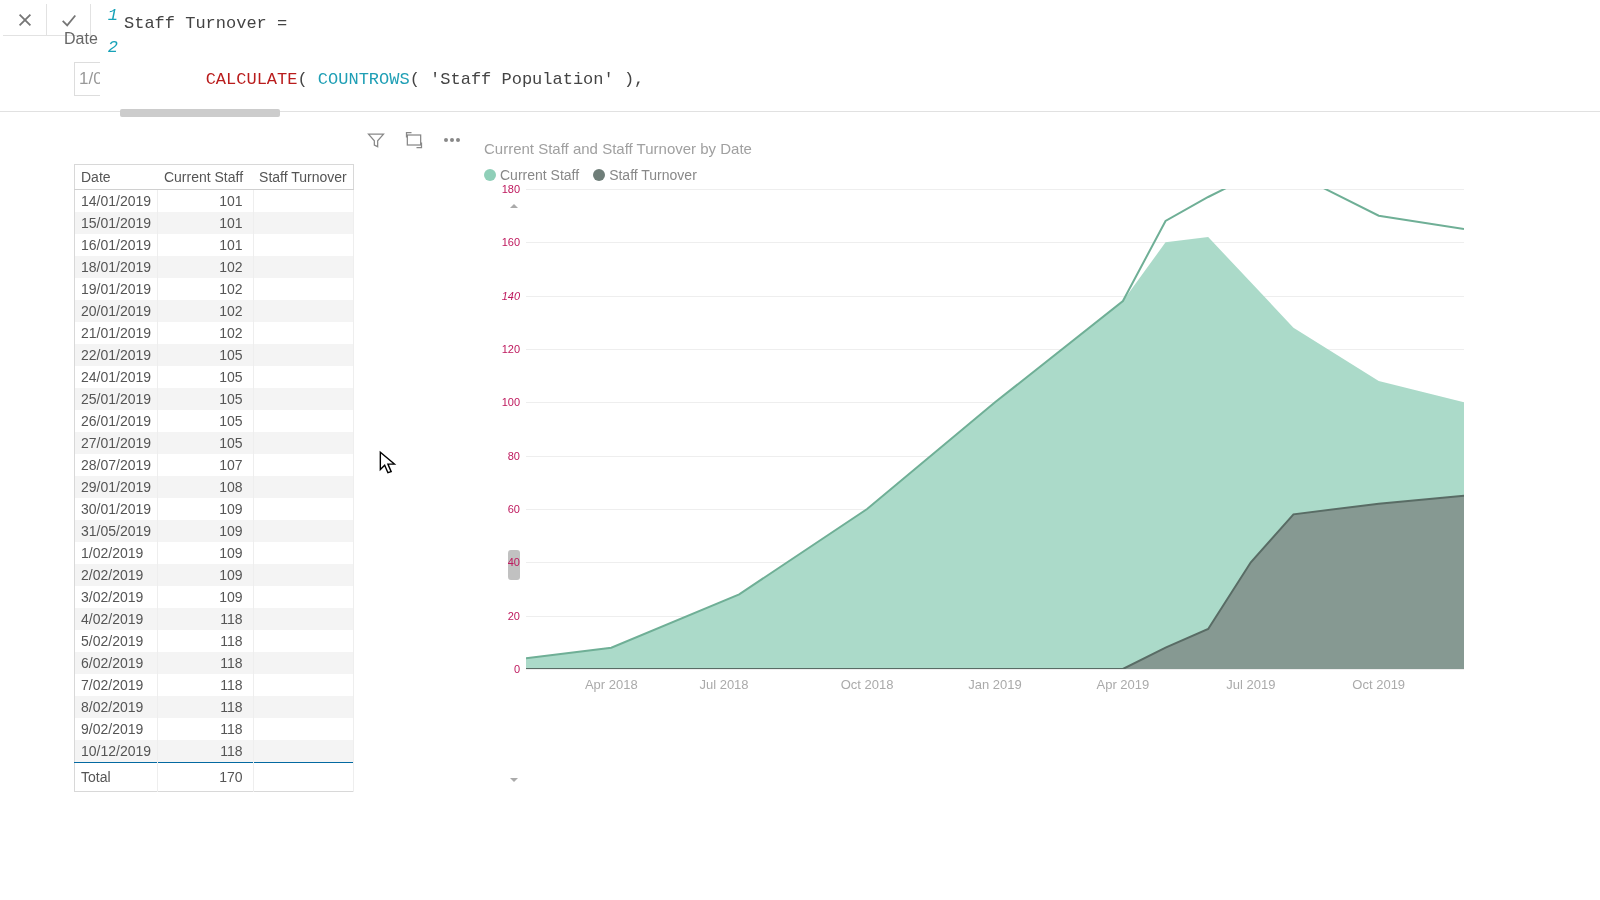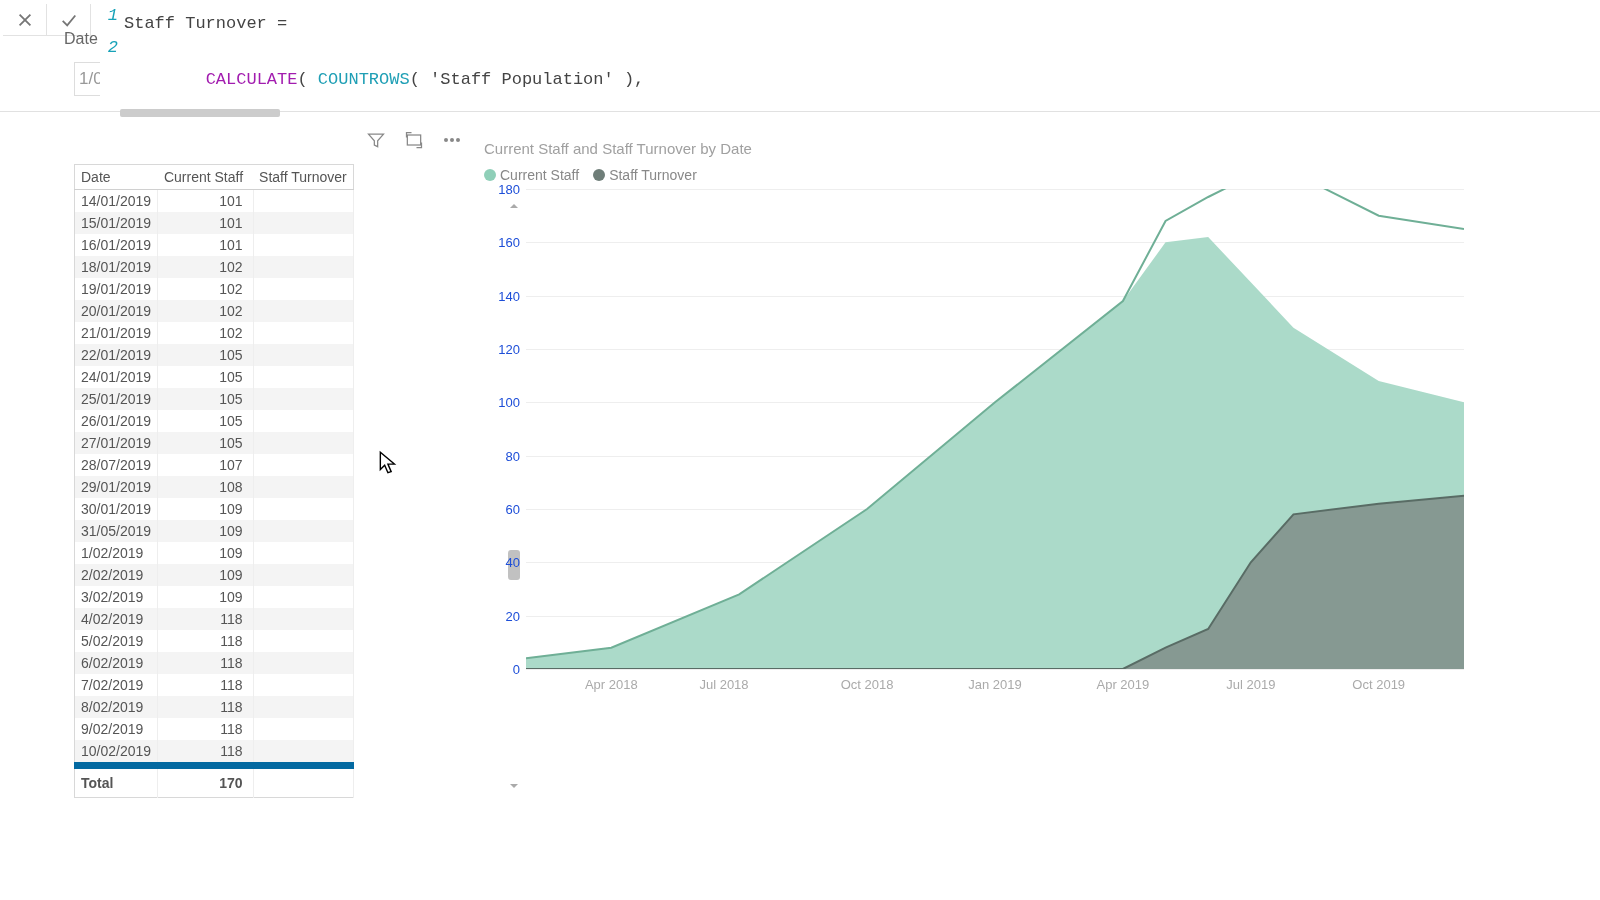--- a/index.html
+++ b/index.html
@@ -11,58 +11,58 @@
   .commit-btn { width: 44px; height: 32px; display:flex; align-items:center; justify-content:center; border:1px solid #e2e2e2; border-top:none; border-left:none; background:#fff; cursor:pointer; }
   .commit-btn svg { width:18px; height:18px; stroke:#767676; stroke-width:2; fill:none; }
 
   .slicer-label { position:absolute; left:64px; top:30px; font-size:16px; color:#666; }
   .slicer-value { position:absolute; left:74px; top:62px; font-size:17px; color:#999; border:1px solid #ddd; background:#fff; padding:6px 10px 6px 4px; }
 
   .formula-editor { position:absolute; left:100px; top:4px; right:4px; height:96px; font-family: Consolas, "Courier New", monospace; font-size:17px; line-height:24px; color:#444; background:#fff; overflow:hidden; }
   .code-line { display:flex; }
   .gutter { width:24px; text-align:right; padding-right:6px; color:#17a2b8; font-style:italic; user-select:none; }
   .code { white-space:pre;margin-top:8px; }
-  .kw-calc { color:#a21caf; }
+  .kw-calc { color:#b91c1c; }
   .kw-count { color:#1f9fb5; }
   .hscroll { position:absolute; left:120px; top:109px; width:160px; height:8px; background:#ccc; border-radius:2px; }
 
   
   .report-body { display:flex; padding:22px 20px 10px 74px; gap:40px; align-items:flex-start; }
 
   
   .table-visual { position:relative; width:370px; }
   .action-icons { position:absolute; right:-20px; top:-6px; display:flex; gap:14px; }
   .action-icons .ico { width:24px; height:24px; display:flex; align-items:center; justify-content:center; color:#888; cursor:pointer; }
   .action-icons svg { width:20px; height:20px; stroke:#888; stroke-width:1.5; fill:none; }
   .action-icons .dots span { width:4px; height:4px; background:#888; border-radius:50%; margin:0 1px; }
 
   .data-table { width:280px; border-collapse:collapse; margin-top:30px; font-size:14px; border:1px solid #d8d8d8; }
   .data-table th { text-align:left; padding:4px 6px; border-bottom:1px solid #d0d0d0; font-weight:400; color:#555; font-size:14px; }
   .data-table th:nth-child(2), .data-table td:nth-child(2) { text-align:right; padding-right:10px; }
   .data-table td { padding:3px 6px; color:#555; border-right:1px solid #eee; }
   .data-table tbody tr:nth-child(even) { background:#f4f4f4; }
   .data-table tbody tr.sel { background:#c6c6c6 !important; }
-  .data-table tfoot td { border-top:7px solid #0369a1; font-weight:700; padding:6px; }
+  .data-table tfoot td { border-top:1px solid #0369a1; font-weight:400; padding:6px; }
   .table-scroll { position:relative; }
   .vscroll-track { position:absolute; right:-78px; top:34px; width:16px; bottom:4px; }
   .vscroll-arrow { width:16px; height:16px; display:flex; align-items:center; justify-content:center; }
   .vscroll-arrow svg{ width:10px; height:10px; fill:#aaa; }
   .vscroll-thumb { position:absolute; width:12px; height:30px; background:#c1c1c1; left:2px; top:352px; border-radius:3px; }
 
   
   .chart-visual { flex:1; }
   .chart-title { color:#a0a0a0; font-size:15px; margin:6px 0 10px 0; }
   .legend { display:flex; gap:14px; font-size:14px; color:#888; margin-bottom:6px; }
   .legend-item { display:flex; align-items:center; gap:4px; }
   .swatch { width:12px; height:12px; border-radius:50%; }
   .sw-cs { background:#8fcfb8; }
   .sw-st { background:#6f7e79; }
   .plot { position:relative; width:980px; height:520px; margin-top:6px; }
   .y-axis { position:absolute; left:0; top:0; bottom:40px; width:40px; }
-  .y-tick { position:absolute; right:4px; font-size:13px; color:#1d4ed8; transform:translateY(-50%);text-align:right; }
+  .y-tick { position:absolute; right:4px; font-size:11px; color:#be185d; transform:translateY(-50%);text-align:right; }
   .grid-line { position:absolute; height:1px; background:#eee; left:42px; right:0; }
   .plot-area { position:absolute; left:42px; right:0; top:0; bottom:40px; }
   .x-axis { position:absolute; left:42px; right:0; bottom:0; height:40px; }
   .x-tick { position:absolute; top:8px; font-size:13px; color:#aaa; transform:translateX(-50%); white-space:nowrap; }
 
   
   .fake-cursor { position:absolute; left:304px; top:316px; z-index:50; pointer-events:none; }
   .fake-cursor svg { width:22px; height:26px; }
 </style>
 </head>
@@ -252,21 +252,21 @@
               <td>8/02/2019</td>
               <td>118</td>
               <td></td>
             </tr>
             <tr>
               <td>9/02/2019</td>
               <td>118</td>
               <td></td>
             </tr>
             <tr>
-              <td>10/02/2019</td>
+              <td>10/12/2019</td>
               <td>118</td>
               <td></td>
             </tr>
           </tbody>
         <tfoot>
           <tr>
             <td>Total</td>
             <td>170</td>
             <td></td>
           </tr>
@@ -319,21 +319,21 @@
         <div class="grid-line" style="top: 426.667px;"></div>
         <div class="grid-line" style="top: 480px;"></div>
       <div class="y-axis" id="y-axis">
           <div class="y-tick" style="top: 480px;">0</div>
           <div class="y-tick" style="top: 426.667px;">20</div>
           <div class="y-tick" style="top: 373.333px;">40</div>
           <div class="y-tick" style="top: 320px;">60</div>
           <div class="y-tick" style="top: 266.667px;">80</div>
           <div class="y-tick" style="top: 213.333px;">100</div>
           <div class="y-tick" style="top: 160px;">120</div>
-          <div class="y-tick" style="top: 106.667px;">140</div>
+          <div class="y-tick" style="top: 106.667px; font-style: italic;">140</div>
           <div class="y-tick" style="top: 53.3333px;">160</div>
           <div class="y-tick" style="top: 0px;">180</div>
         </div>
       <div class="plot-area">
         <svg id="area-svg" viewBox="0 0 938 480" preserveAspectRatio="none" style="width:100%;height:100%;">
             <path d="M 0 480 L 0 469.3333333333333 L 85.27272727272728 458.6666666666667 L 213.1818181818182 405.3333333333333 L 341.0909090909091 320 L 469 213.33333333333331 L 596.9090909090909 112 L 639.5454545454545 53.33333333333337 L 682.1818181818182 48 L 724.8181818181818 93.33333333333331 L 767.4545454545455 138.66666666666663 L 852.7272727272727 192 L 938 213.33333333333331 L 938 306.66666666666663 L 852.7272727272727 314.66666666666663 L 767.4545454545455 325.3333333333333 L 724.8181818181818 373.33333333333337 L 682.1818181818182 440 L 639.5454545454545 458.6666666666667 L 596.9090909090909 480 L 469 480 L 341.0909090909091 480 L 213.1818181818182 480 L 85.27272727272728 480 L 0 480 Z" fill="#a7d8c6" opacity="0.95"></path>
             <path d="M 0 480 L 0 480 L 85.27272727272728 480 L 213.1818181818182 480 L 341.0909090909091 480 L 469 480 L 596.9090909090909 480 L 639.5454545454545 458.6666666666667 L 682.1818181818182 440 L 724.8181818181818 373.33333333333337 L 767.4545454545455 325.3333333333333 L 852.7272727272727 314.66666666666663 L 938 306.66666666666663 L 938 480 L 852.7272727272727 480 L 767.4545454545455 480 L 724.8181818181818 480 L 682.1818181818182 480 L 639.5454545454545 480 L 596.9090909090909 480 L 469 480 L 341.0909090909091 480 L 213.1818181818182 480 L 85.27272727272728 480 L 0 480 Z" fill="#7f938c" opacity="0.95"></path>
             <path d="M 0 469.3333333333333 L 85.27272727272728 458.6666666666667 L 213.1818181818182 405.3333333333333 L 341.0909090909091 320 L 469 213.33333333333331 L 596.9090909090909 112 L 639.5454545454545 32 L 682.1818181818182 8 L 724.8181818181818 -13.333333333333258 L 767.4545454545455 -16.000000000000057 L 852.7272727272727 26.666666666666686 L 938 40" fill="none" stroke="#6faf96" stroke-width="2"></path>
             <path d="M 0 480 L 85.27272727272728 480 L 213.1818181818182 480 L 341.0909090909091 480 L 469 480 L 596.9090909090909 480 L 639.5454545454545 458.6666666666667 L 682.1818181818182 440 L 724.8181818181818 373.33333333333337 L 767.4545454545455 325.3333333333333 L 852.7272727272727 314.66666666666663 L 938 306.66666666666663" fill="none" stroke="#596c65" stroke-width="2"></path>
           </svg>

